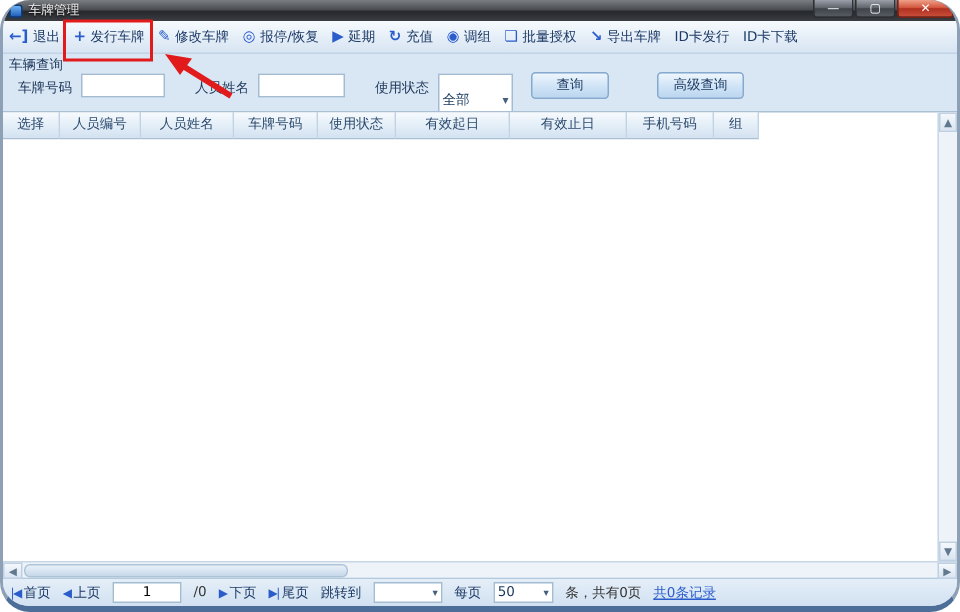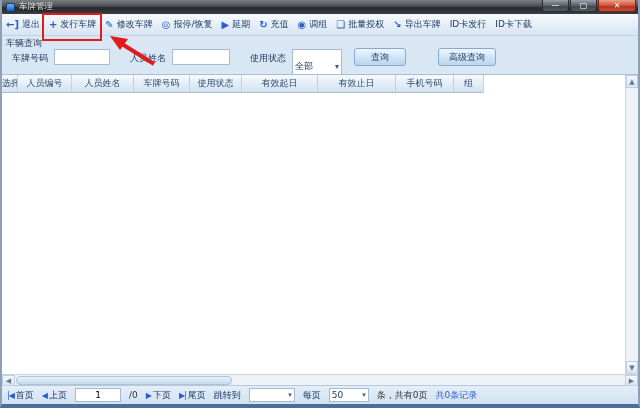--- a/index.html
+++ b/index.html
@@ -3,21 +3,21 @@
 <meta charset="utf-8">
 <style>
   * { box-sizing: border-box; margin: 0; padding: 0; }
   html,body { width: 640px; height: 408px; }
   body { font-family: "DejaVu Sans", sans-serif; font-size: 9px; color: #17365d; }
 
   .window {
     position: relative; width: 640px; height: 408px;
     border-left: 2px solid #8ea0b6; border-right: 2px solid #8ea0b6;
     border-bottom: 4px solid #4d6e99;
-    background: #d9e6f4; overflow: hidden;
+    background: #d9e6f4; overflow: hidden; border-radius: 20px;
   }
 
   
   .titlebar {
     height: 14px; display: flex; align-items: center;
     background: linear-gradient(#7a7d82, #4a4d52 45%, #26282c 55%, #3a3d42);
     color: #fff; padding-left: 4px; position: relative;
   }
   .app-icon {
     width: 9px; height: 9px; border-radius: 2px; margin-right: 4px;
@@ -118,21 +118,21 @@
   .pg-input {
     width: 46px; height: 14px; border: 1px solid #a4bcd2; background: #fff;
     font-size: 9px; text-align: center; font-family: "DejaVu Sans", sans-serif;
   }
   .pg-select {
     height: 14px; border: 1px solid #a4bcd2; background: #fff; display: flex; align-items: center;
     justify-content: space-between; padding: 0 2px; cursor: default;
   }
   .pg-select .caret { color: #44607e; font-size: 7px; }
   .pg-static { color: #333; }
-  .pg-link { color: #2a5ccc; cursor: pointer; }
+  .pg-link { color: #2a5ccc; text-decoration: underline; cursor: pointer; }
 </style>
 </head>
 <body>
 
 <div class="window">
 
   <div class="titlebar">
     <span class="app-icon"></span>
     <span class="title-text">车牌管理</span>
     <span class="win-controls">
@@ -206,21 +206,21 @@
       <span>全部</span>
       <span class="caret">▾</span>
     </span>
 
     <span class="q-btn" style="left:352px; width:52px">查询</span>
     <span class="q-btn" style="left:436px; width:58px">高级查询</span>
   </div>
 
   <div class="table-area">
     <div class="table-header">
-      <span class="th" style="width:16px">选择</span>
+      <span class="th" style="width:38px">选择</span>
       <span class="th" style="width:54px">人员编号</span>
       <span class="th" style="width:62px">人员姓名</span>
       <span class="th" style="width:56px">车牌号码</span>
       <span class="th" style="width:52px">使用状态</span>
       <span class="th" style="width:76px">有效起日</span>
       <span class="th" style="width:78px">有效止日</span>
       <span class="th" style="width:58px">手机号码</span>
       <span class="th" style="width:30px">组</span>
     </div>
     <div class="table-body"></div>

